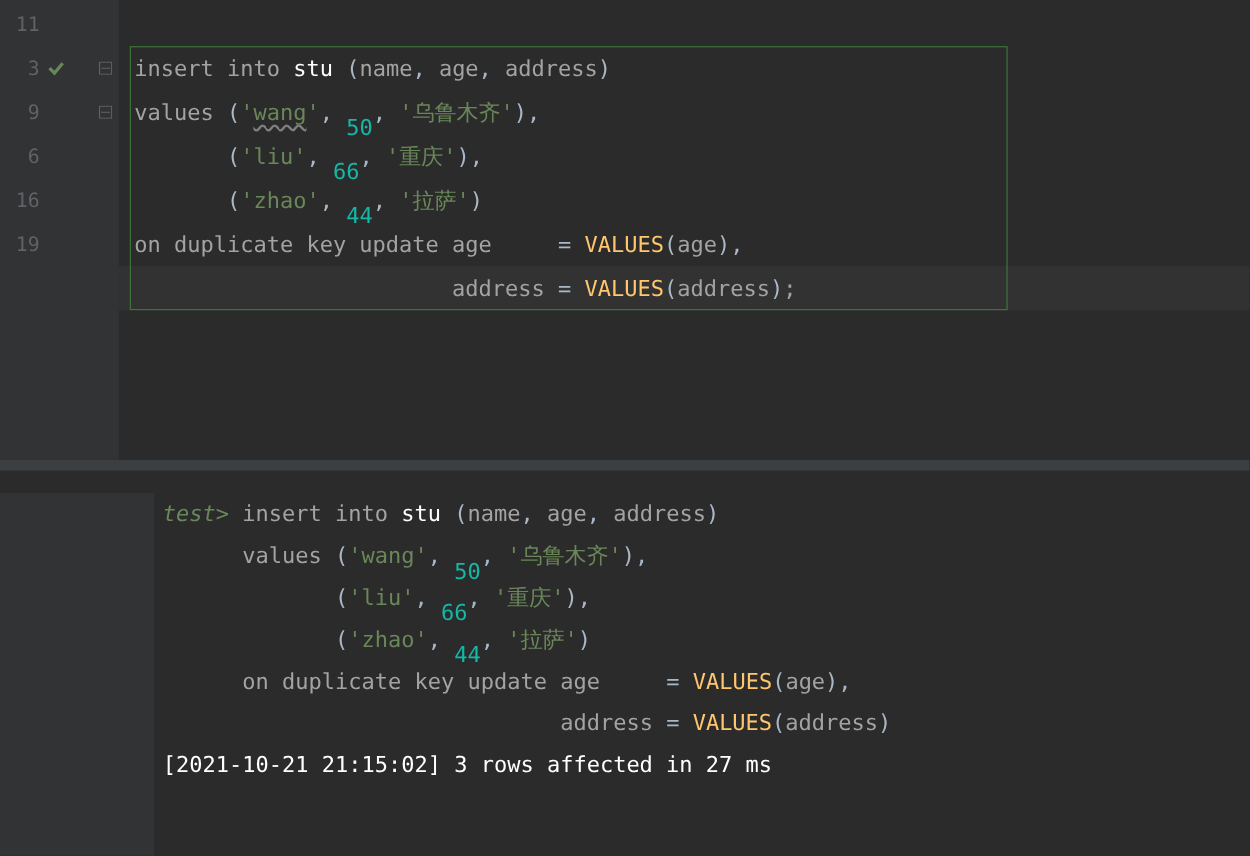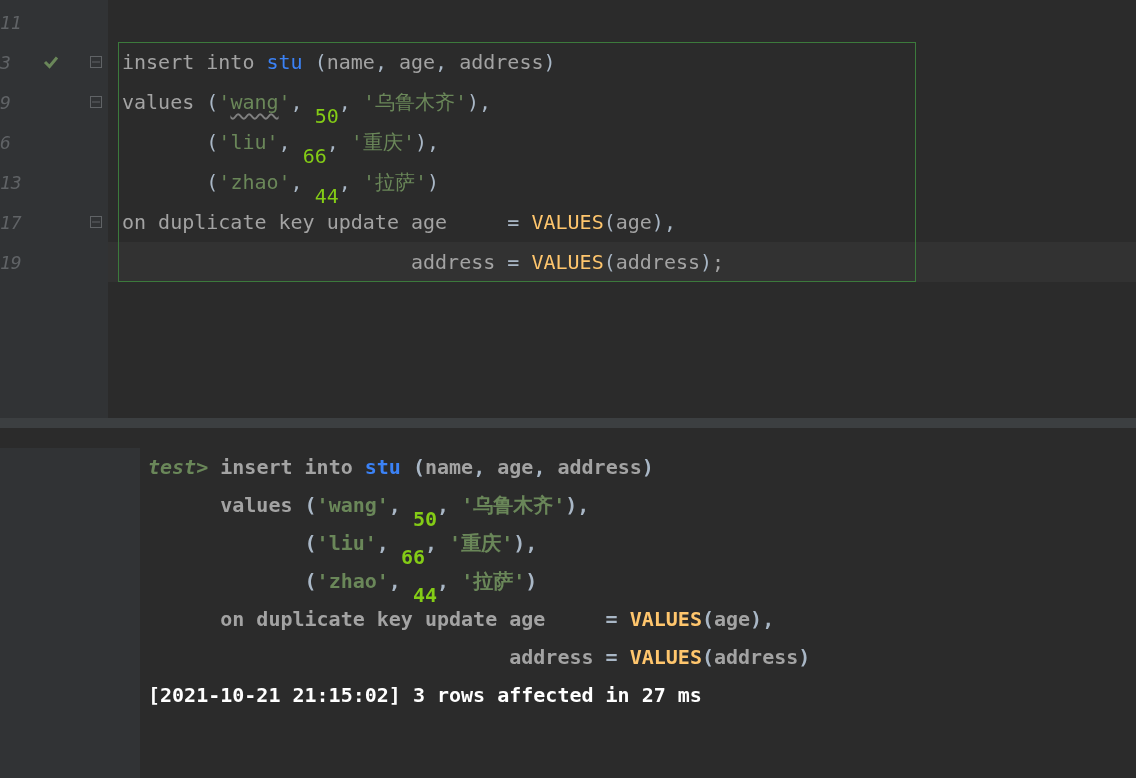--- a/index.html
+++ b/index.html
@@ -1,37 +1,37 @@
 <!DOCTYPE html>
 <html><head>
 <meta charset="utf-8">
 <style>
   * { margin: 0; padding: 0; box-sizing: border-box; }
   html, body { width: 1136px; height: 778px; background:#2b2b2b; font-family: "Menlo","Consolas",monospace; font-size:20px; color:#a9b7c6; overflow:hidden; }
   .editor { display:flex; height:418px; background:#2b2b2b; }
   .gutter { width:108px; background:#313335; padding-top:2px; }
   .grow { display:flex; align-items:center; height:40px; }
-  .ln { width:36px; color:#606366; font-size:18px;font-style:italic; }
+  .ln { width:36px; text-align:right; color:#606366; font-size:18px; }
   .check { width:30px; display:flex; align-items:center; justify-content:center; color:#6a8759; }
   .fold { width:42px; display:flex; align-items:center; justify-content:flex-end; padding-right:6px; }
   .fold svg { display:block; }
   .code { flex:1; position:relative; padding-top:2px; }
   .line { height:40px; display:flex; align-items:center; white-space:pre; padding-left:14px; }
   .line17 { background:#323232; }
   .hlbox { position:absolute; border:1px solid #3c7a3c; left:10px; top:42px; width:798px; height:240px; pointer-events:none; }
   .kw { color:#a3a3a3; }
-  .id { color:#3b82f6; }
+  .id { color:#ffffff; }
   .col { color:#a3a3a3; }
   .str { color:#6a8759; }
-  .num { color:#84cc16;margin-top:28px; }
+  .num { color:#14b8a6;margin-top:28px; }
   .pn { color:#a9b7c6; }
   .fn { color:#ffc66d; }
   .wavy { text-decoration: underline wavy #808080; text-underline-offset:4px; }
   .sep { height:10px; background:#3c3f41; }
-  .console { background:#2b2b2b; padding:20px 0 15px 0; height:350px;font-weight:bold; }
+  .console { background:#2b2b2b; padding:20px 0 15px 0; height:350px; }
   .cgut { width:140px; background:#313335; height:350px; float:left; }
   .cbody { margin-left:140px; padding-left:8px; }
   .cline { height:38px; display:flex; align-items:center; white-space:pre; }
   .prompt { color:#6a8759; font-style:italic; }
   .cg { color:#ffffff; }
 </style>
 </head>
 <body>
 
 <div class="editor">
@@ -64,33 +64,23 @@
             <line x1="2" y1="6" x2="10" y2="6" stroke="#606366"></line>
           </svg>
         </span>
       </div>
     <div class="grow">
         <span class="ln">6</span>
         <span class="check"></span>
         <span class="fold"></span>
       </div>
     <div class="grow">
-        <span class="ln">13</span>
+        <span class="ln">16</span>
         <span class="check"></span>
         <span class="fold"></span>
-      </div>
-    <div class="grow">
-        <span class="ln">17</span>
-        <span class="check"></span>
-        <span class="fold">
-          <svg width="12" height="12" viewBox="0 0 12 12">
-            <rect x="0.5" y="0.5" width="11" height="11" fill="none" stroke="#606366"></rect>
-            <line x1="2" y1="6" x2="10" y2="6" stroke="#606366"></line>
-          </svg>
-        </span>
       </div>
     <div class="grow">
         <span class="ln">19</span>
         <span class="check"></span>
         <span class="fold"></span>
       </div>
   </div>
 
   <div class="code">
     <div class="hlbox"></div>

